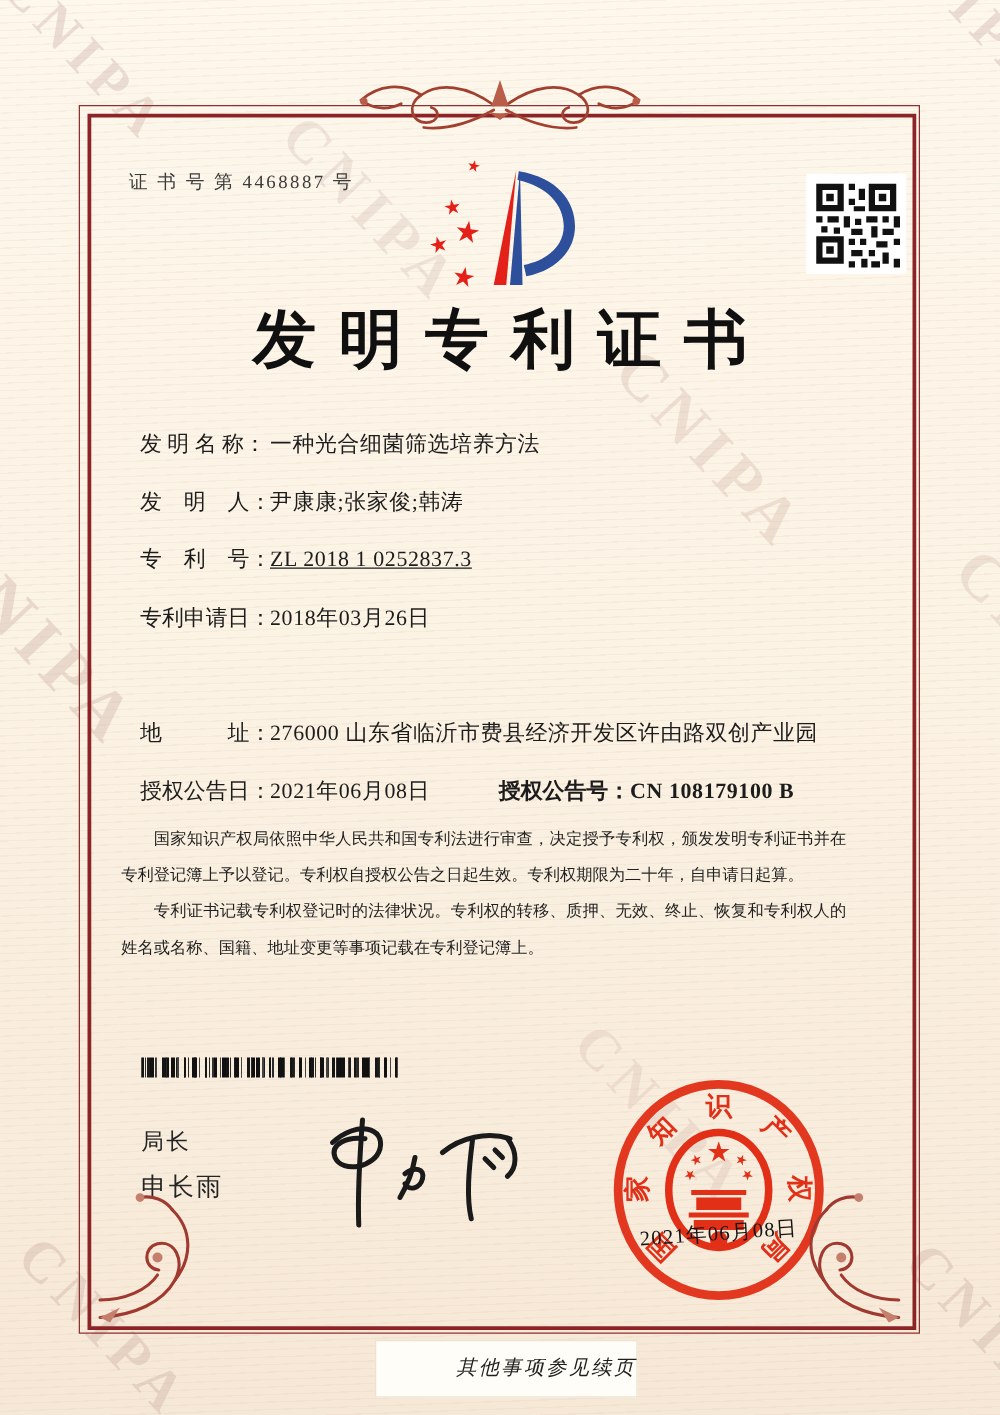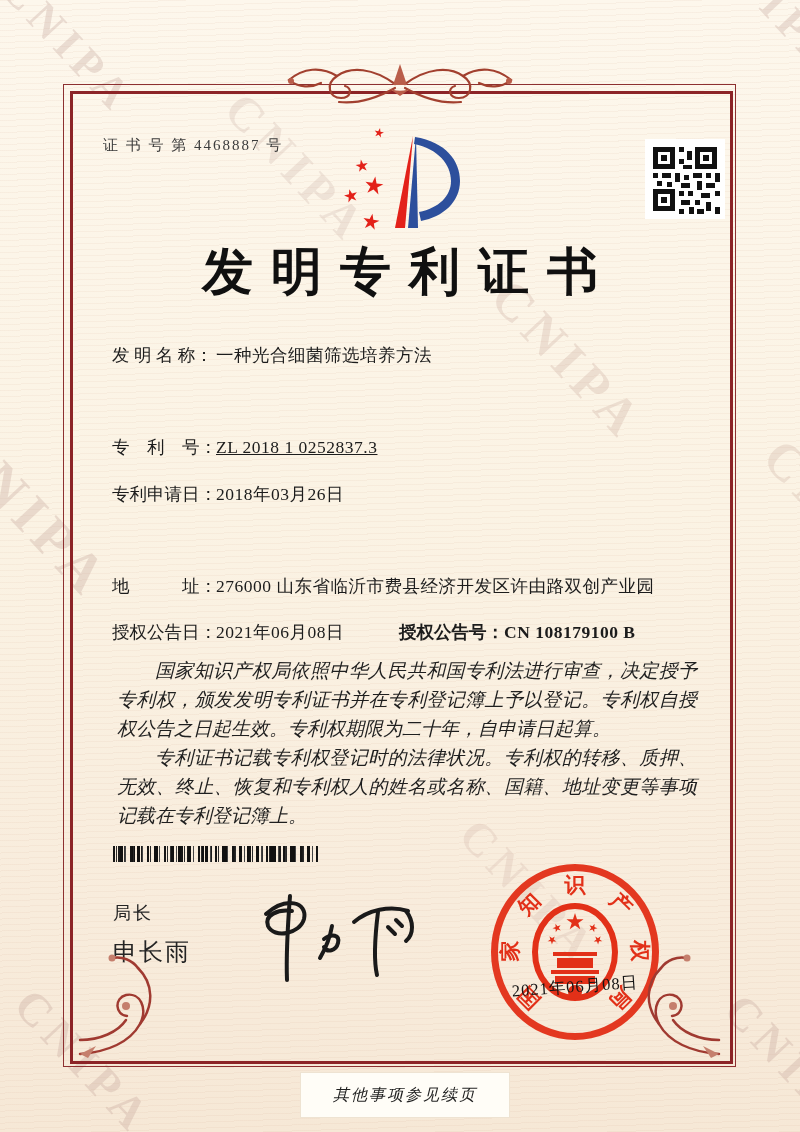--- a/index.html
+++ b/index.html
@@ -22,44 +22,44 @@
   .top-ornament{position:absolute;left:277px;top:58px;}
   .cert-no{position:absolute;left:103px;top:136px;font-size:15px;letter-spacing:2px;color:#3b3b3b;}
   .qr{position:absolute;left:645px;top:139px;width:80px;height:80px;background:#fff;}
   .logo{position:absolute;left:338px;top:124px;}
   .title{position:absolute;left:0;top:238px;width:100%;text-align:center;
     font-size:51px;font-weight:bold;letter-spacing:18px;text-indent:18px;color:#101010;}
   .frow{position:absolute;left:112px;font-size:17.5px;color:#1c1c1c;white-space:nowrap;}
   .flabel{display:inline-block;width:104px;white-space:pre;}
   .fvalue{letter-spacing:0.5px;}
   .grant2{margin-left:55px;font-weight:bold;}
-  .paras{position:absolute;left:117px;top:656px;width:580px;font-size:19px;line-height:29px;
-    color:#1f1f1f;font-style:italic;text-align:justify;}
+  .paras{position:absolute;left:97px;top:656px;width:580px;font-size:13px;line-height:29px;
+    color:#1f1f1f;text-align:justify;}
   .paras p{margin:0;text-indent:2em;}
   .barcode{position:absolute;left:113px;top:846px;width:205px;height:16px;
     background:
       repeating-linear-gradient(90deg,#151515 0 2px,transparent 2px 3px,#2a2a2a 3px 4px,transparent 4px 7px,#111 7px 10px,transparent 10px 12px,#444 12px 13px,transparent 13px 17px),
       repeating-linear-gradient(90deg,transparent 0 5px,#1c1c1c 5px 7px,transparent 7px 11px,#333 11px 12px,transparent 12px 19px,#101010 19px 22px,transparent 22px 23px);
   }
   .sig-title{position:absolute;left:113px;top:901px;font-size:18px;color:#242424;
     font-family:"Liberation Sans", sans-serif;letter-spacing:2px;}
-  .sig-name{position:absolute;left:113px;top:936px;font-size:24px;color:#242424;
+  .sig-name{position:absolute;left:113px;top:936px;font-size:20px;color:#242424;
     font-family:Liberation Mono, monospace;letter-spacing:2px;}
   .sig-script{position:absolute;left:228px;top:882px;}
   .seal{position:absolute;left:487px;top:860px;width:176px;height:184px;}
   .seal-ring{position:absolute;left:4px;top:4px;width:154px;height:162px;
     border:7px solid #e23018;border-radius:50%;opacity:0.96;}
   .seal-char{position:absolute;width:24px;height:24px;font-size:21px;font-weight:bold;color:#e23018;
     text-align:center;line-height:24px;}
   .seal-date{position:absolute;left:0;top:116px;width:176px;text-align:center;
     font-size:16.5px;color:#141414;letter-spacing:1px;transform:rotate(-4deg);white-space:nowrap;}
   .emblem{position:absolute;left:40px;top:40px;}
   .page-num{position:absolute;left:0;top:1028px;width:100%;text-align:center;font-size:14px;color:#2a2a2a;letter-spacing:2px;}
   .cont-box{position:absolute;left:300px;top:1072px;width:208px;height:44px;background:#fffdf7;
-    border:1px solid #eee3d2;text-align:center;line-height:44px;font-size:16px;font-style:italic;color:#1f1f1f;letter-spacing:2px;}
+    border:1px solid #eee3d2;text-align:right;line-height:44px;font-size:16px;font-style:italic;color:#1f1f1f;letter-spacing:2px;}
   .corner-fl{position:absolute;}
 </style>
 </head>
 <body>
 
 <div class="page">
 
   <div class="wm" style="left:-18px;top:18px;font-size:44px;">CNIPA</div>
   <div class="wm" style="left:688px;top:-22px;font-size:44px;">CNIPA</div>
   <div class="wm" style="left:205px;top:140px;font-size:48px;color:rgba(193,160,148,0.22);">CNIPA</div>
@@ -145,20 +145,23 @@
       <use href="#st" transform="translate(13,72) scale(7) rotate(-14)"></use>
       <use href="#st" transform="translate(33,98) scale(8.5) rotate(10)"></use>
     </g>
   </svg>
 
   <div class="title">发明专利证书</div>
 
   <div class="frow" style="top:343px;">
     <span class="flabel">发 明 名 称：</span><span class="fvalue">一种光合细菌筛选培养方法</span>
   </div>
+  <div class="frow" style="top:389px;">
+    <span class="flabel">发　明　人：</span><span class="fvalue">尹康康;张家俊;韩涛</span>
+  </div>
   <div class="frow" style="top:435px;text-decoration:underline;">
     <span class="flabel">专　利　号：</span><span class="fvalue">ZL 2018 1 0252837.3</span>
   </div>
   <div class="frow" style="top:482px;">
     <span class="flabel">专利申请日：</span><span class="fvalue">2018年03月26日</span>
   </div>
   <div class="frow" style="top:574px;">
     <span class="flabel">地　　　址：</span><span class="fvalue">276000 山东省临沂市费县经济开发区许由路双创产业园</span>
   </div>
   <div class="frow" style="top:620px;">

